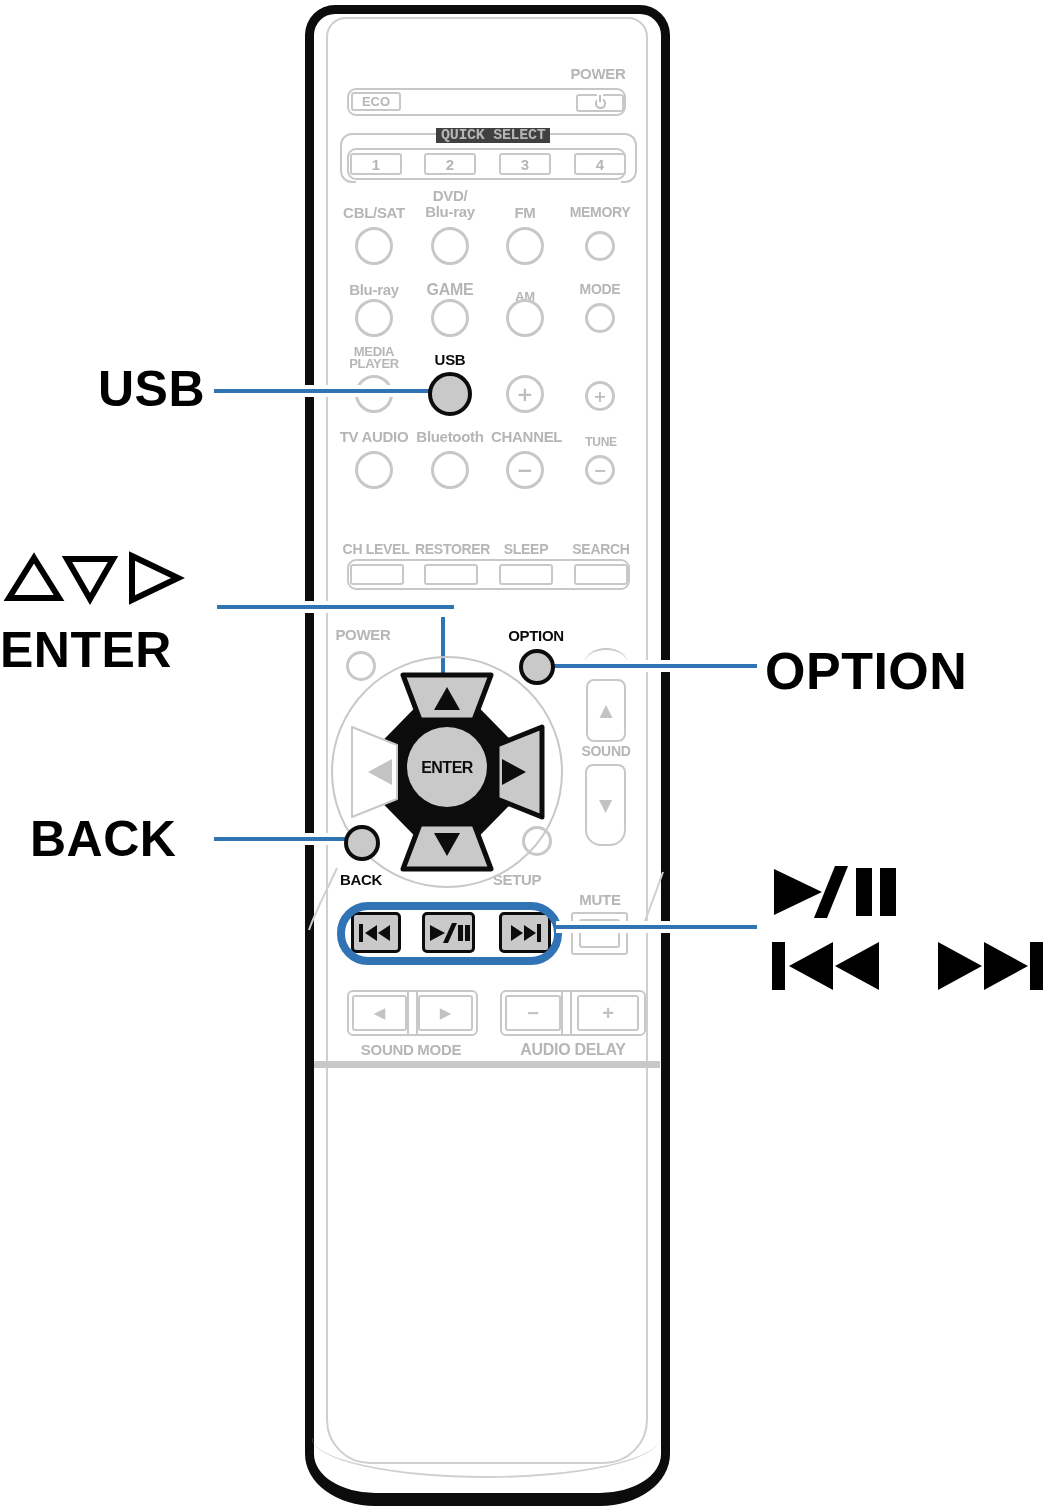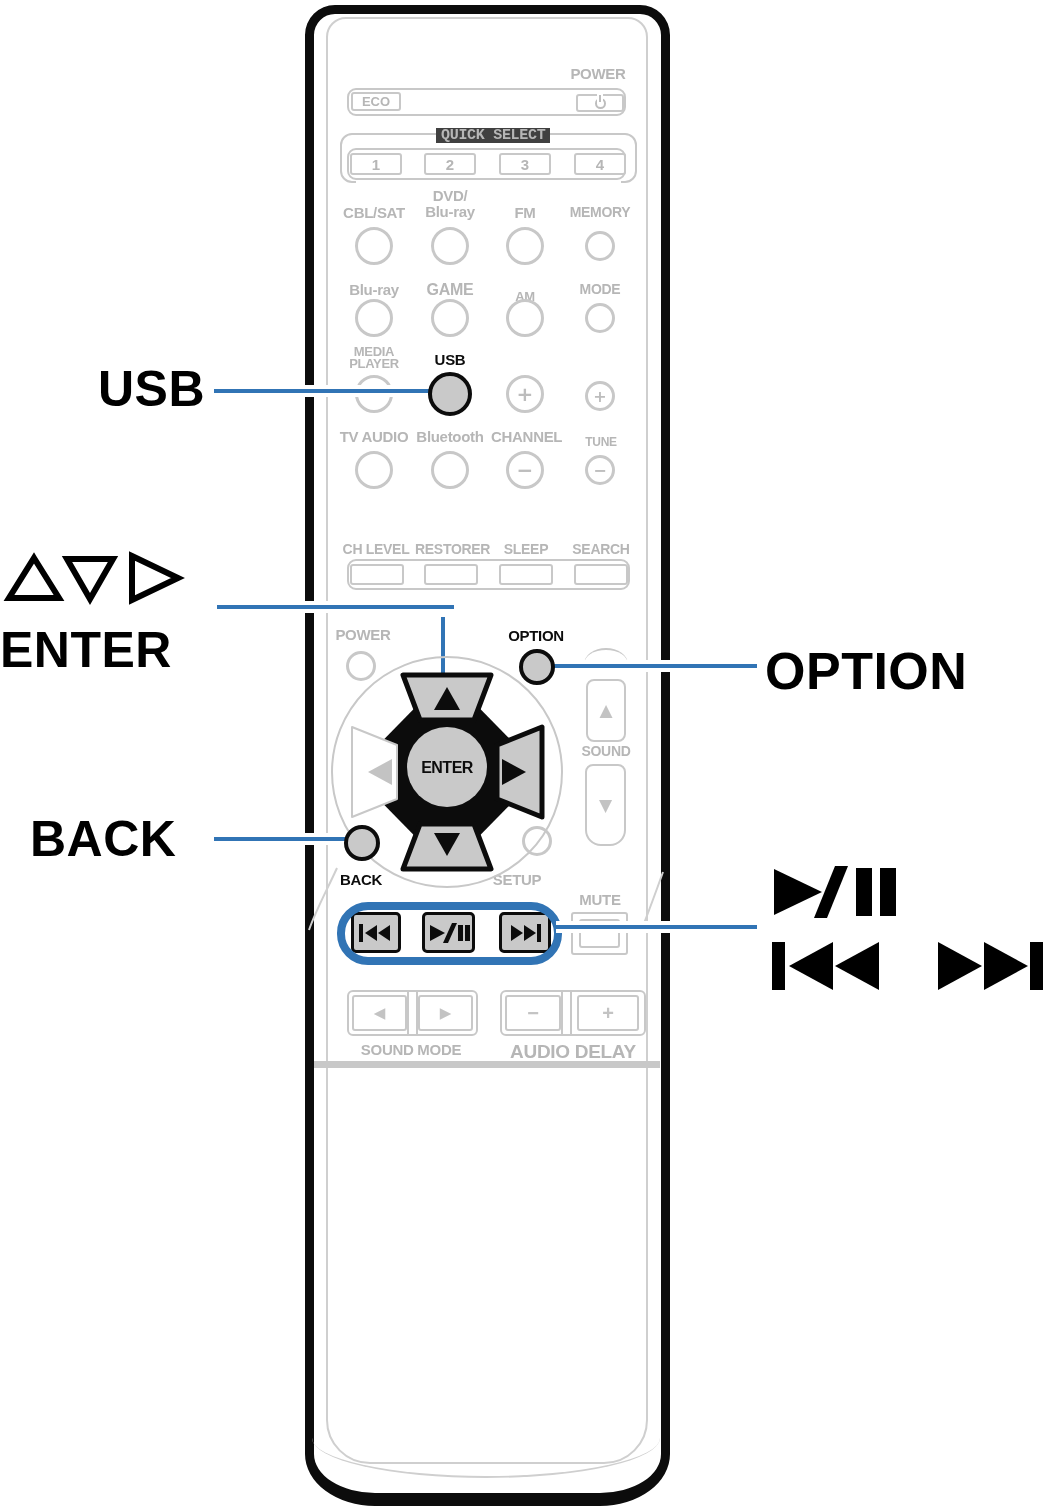--- a/index.html
+++ b/index.html
@@ -209,21 +209,21 @@
   </div>
   <div class="split-divider" style="left:407px;top:990px;height:46px"></div>
   <div class="rcbtn" style="left:418px;top:995px;width:55px;height:36px">
     <span class="glyph" style="font-size:15px">▶</span>
   </div>
   <div class="container" style="left:500px;top:990px;width:146px;height:46px;border-radius:6px"></div>
   <div class="rcbtn" style="left:505px;top:995px;width:56px;height:36px;font-size:20px;color:#c3c3c3">−</div>
   <div class="split-divider" style="left:561px;top:990px;height:46px"></div>
   <div class="rcbtn" style="left:577px;top:995px;width:62px;height:36px;font-size:20px;color:#c3c3c3">+</div>
   <div class="lbl" style="left:341px;top:1042px;width:140px;font-size:15px">SOUND MODE</div>
-  <div class="lbl" style="left:503px;top:1042px;width:140px;font-size:19px">AUDIO DELAY</div>
+  <div class="lbl" style="left:503px;top:1042px;width:140px;font-size:16px">AUDIO DELAY</div>
 
   <div class="callout-line" style="left:214px;top:385px;width:216px"></div>
   <div class="callout-line" style="left:217px;top:601px;width:237px"></div>
   <div class="callout-vline" style="left:437px;top:617px;height:58px"></div>
   <div class="callout-line" style="left:214px;top:833px;width:136px"></div>
   <div class="callout-line" style="left:551px;top:660px;width:206px"></div>
   <div class="callout-line" style="left:556px;top:921px;width:201px"></div>
 
   <div class="callout-text" style="left:55px;top:364px;width:150px;text-align:right;font-size:50px">USB</div>
   <svg class="abs" style="left:2px;top:551px;z-index:8" width="186" height="54" viewBox="0 0 186 54">

